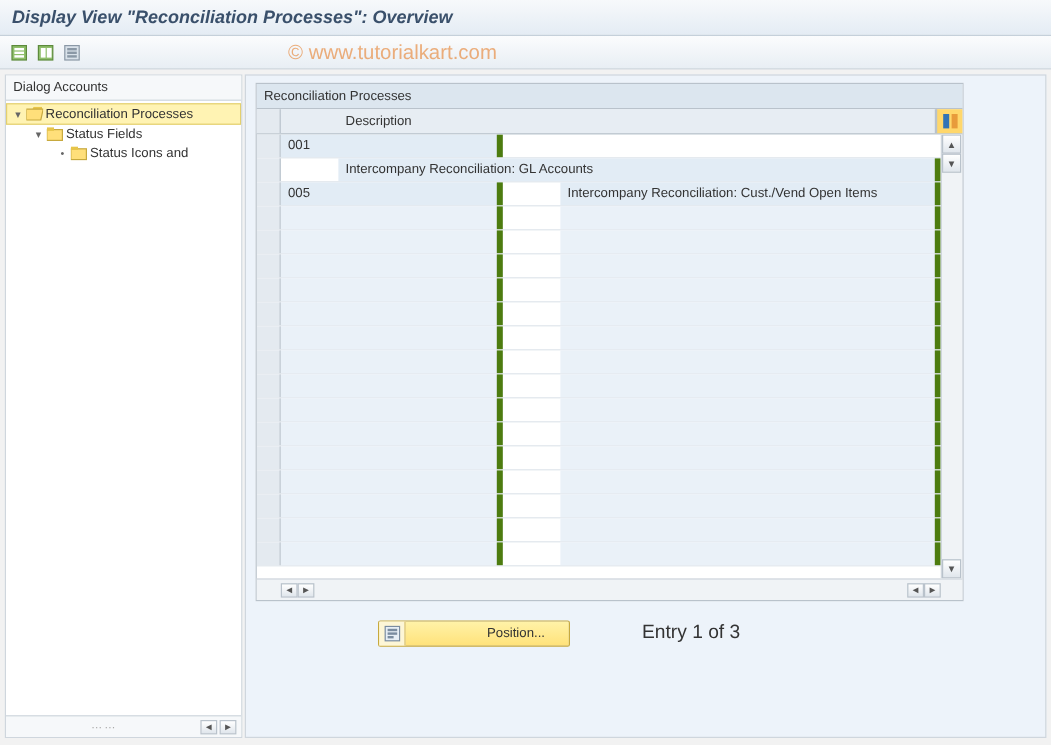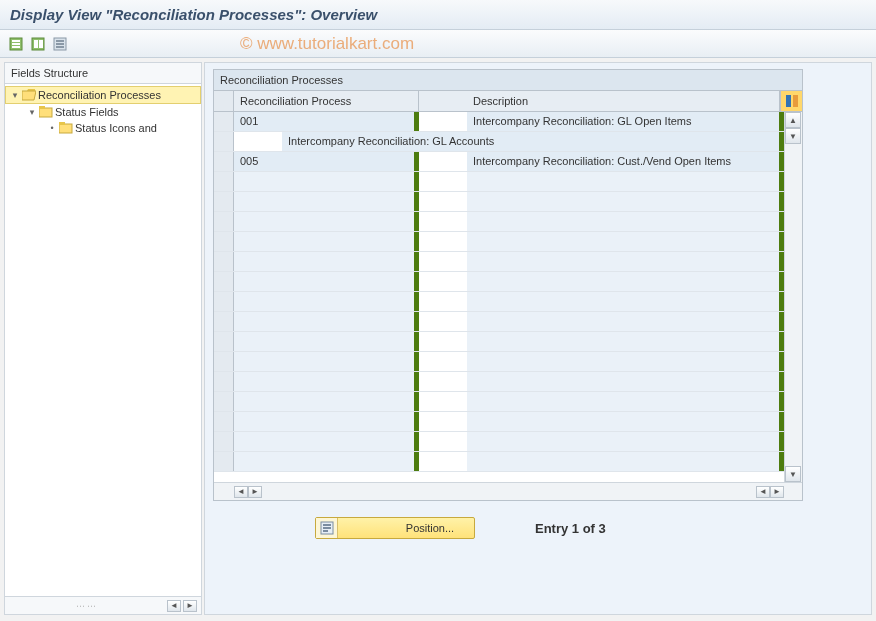--- a/index.html
+++ b/index.html
@@ -245,22 +245,21 @@
     display: flex;
     align-items: center;
     justify-content: center;
     background: #fdf6d6;
   }
   .position-btn .plabel {
     flex: 1;
     text-align: center;
   }
   .entry-label {
-    font-size: 13px;
-    font-weight: bold;
+    font-size: 16px;
   }
   .watermark {
     position: absolute;
     top: 34px;
     left: 240px;
     color: rgba(230, 134, 55, 0.65);
     font-size: 17px;
     font-family: Liberation Sans, sans-serif;
     pointer-events: none;
     z-index: 50;
@@ -295,21 +294,21 @@
         <rect x="4" y="10" width="8" height="2" fill="#8a98a6"></rect>
       </svg>
   </span>
 </div>
 
 <div class="watermark">© www.tutorialkart.com</div>
 
 <div class="main-area">
 
   <div class="tree-panel">
-    <div class="tree-header">Fields Structure</div>
+    <div class="tree-header">Dialog Accounts</div>
     <div class="tree-body">
       <div class="tree-node selected">
         <span class="twisty">▾</span>
         <span class="folder-icon">
           <svg width="14" height="12">
               <polygon points="0,2 5,2 6,0 13,0 13,2 1,2" fill="#e7c54a"></polygon>
               <polygon points="0,2 14,2 12,11 0,11" fill="#ffdf7a" stroke="#c7a93e"></polygon>
             </svg>
         </span>
         <span>Reconciliation Processes</span>
@@ -340,35 +339,33 @@
       <span class="scroll-btn">◄</span>
       <span class="scroll-btn">►</span>
     </div>
   </div>
 
   <div class="content-panel">
     <div class="grid-wrap">
       <div class="grid-title">Reconciliation Processes</div>
       <div class="grid-head-row">
         <div class="row-handle-col"></div>
-        <div class="col-code">Reconciliation Process</div>
         <div class="col-desc">Description</div>
         <div class="col-cfg">
           <svg width="14" height="14">
               <rect x="1" y="1" width="5" height="12" fill="#3173b5"></rect>
               <rect x="8" y="1" width="5" height="12" fill="#e89b3b"></rect>
             </svg>
         </div>
       </div>
       <div class="grid-body">
         <div class="grid-rows" id="grid-rows">
             <div class="grid-row data">
               <div class="row-handle-col"></div>
               <div class="col-code">001</div>
-              <div class="col-desc">Intercompany Reconciliation: GL Open Items</div>
             </div>
             <div class="grid-row data">
               <div class="row-handle-col"></div>
               <div class="col-desc">Intercompany Reconciliation: GL Accounts</div>
             </div>
             <div class="grid-row data">
               <div class="row-handle-col"></div>
               <div class="col-code">005</div>
               <div class="col-desc">Intercompany Reconciliation: Cust./Vend Open Items</div>
             </div>

